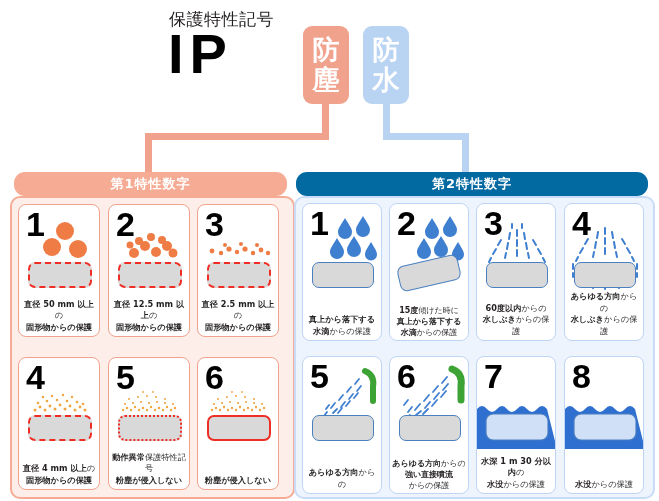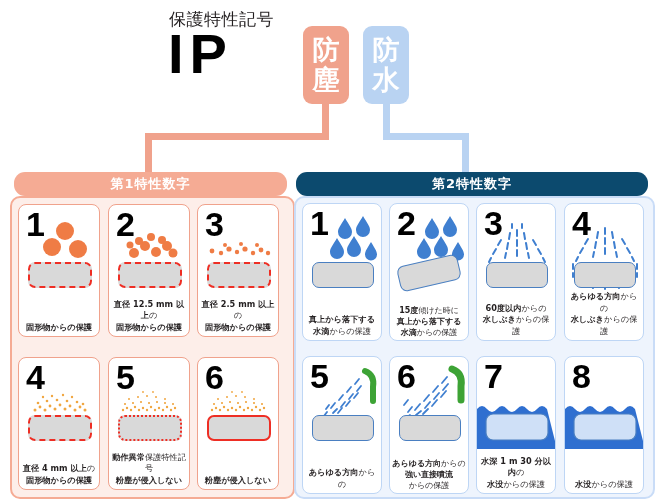--- a/index.html
+++ b/index.html
@@ -34,21 +34,21 @@
   .dust-c{background:#f0a28c;}
   .water-c{background:#b9d3f2;}
 
   
   .sec-hdr{
     position:absolute;height:24px;border-radius:11px;
     display:flex;align-items:center;justify-content:center;
     color:#fff;font-weight:bold;font-size:13px;letter-spacing:1px;
   }
   .sec-hdr.dust{left:14px;top:172px;width:273px;background:#f5ab94;}
-  .sec-hdr.water{left:296px;top:172px;width:352px;background:#0c4a6e;}
+  .sec-hdr.water{left:296px;top:172px;width:352px;background:#0369a1;}
 
   
   .panel{position:absolute;border-radius:10px;}
   .panel.dust{left:10px;top:196px;width:281px;height:299px;
     background:#fdeee9;border:2px solid #f5ab94;}
   .panel.water{left:294px;top:196px;width:357px;height:299px;
     background:#eef4fd;border:2px solid #c9dcf7;}
 
   
   .card{
@@ -130,20 +130,21 @@
     <div class="cnum">1</div>
     <div class="art">
       <svg width="82" height="86" viewBox="0 0 82 86">
         <circle cx="46" cy="26" r="9" fill="#ef7c45"></circle>
         <circle cx="33" cy="42" r="9" fill="#ef7c45"></circle>
         <circle cx="59" cy="44" r="9" fill="#ef7c45"></circle>
       </svg>
     </div>
     <div class="dev-dash" style="left:9px;top:57px;width:64px;height:26px;"></div>
     <div class="cap">
+      <div><span class="b">直径 50 mm 以上</span><span>の</span></div>
       <div><span class="b">固形物からの保護</span></div>
     </div>
   </div>
 
   <div class="card dust" style="left:108px;top:204px;">
     <div class="cnum">2</div>
     <div class="art">
       <svg width="82" height="86" viewBox="0 0 82 86">
         <g fill="#ef7c45">
           <circle cx="25" cy="48" r="5"></circle>

